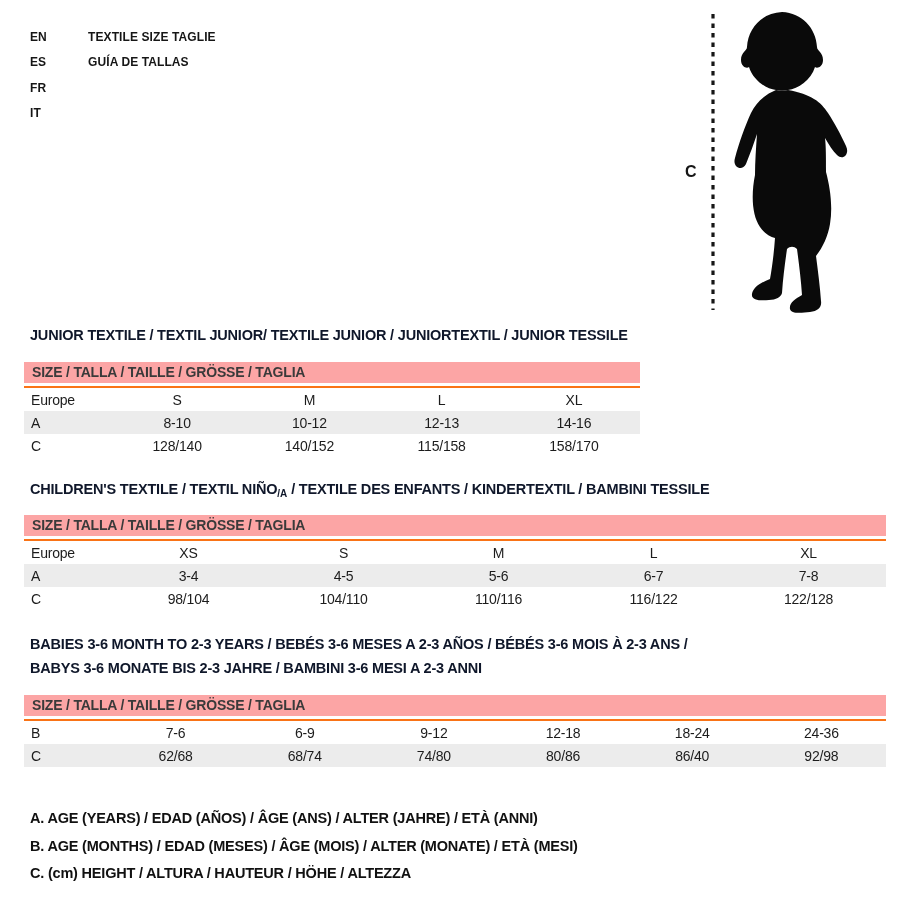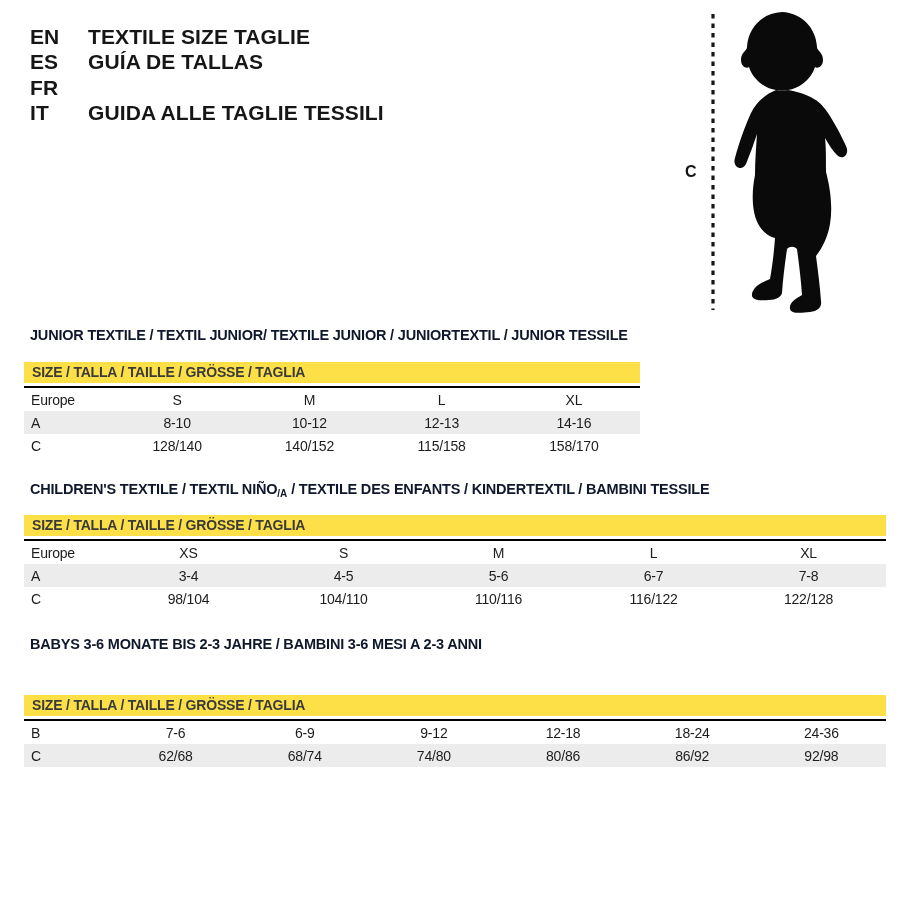--- a/index.html
+++ b/index.html
@@ -2,38 +2,38 @@
 <html><head>
 <meta charset="utf-8">
 <style>
   html,body{margin:0;padding:0;background:#fff;}
   .page{
     position:relative;width:900px;height:900px;background:#ffffff;
     font-family:"Liberation Sans",sans-serif;color:#161616;overflow:hidden;
   }
   
   .lang-list{position:absolute;left:30px;top:24px;}
-  .lang-row{display:flex;height:25.5px;align-items:center;font-weight:bold;font-size:21px;letter-spacing:0.1px;}
+  .lang-row{display:flex;height:25.5px;align-items:center;font-weight:bold;font-size:12px;letter-spacing:0.1px;}
   .lang-code{width:58px;}
   
   .figure-wrap{position:absolute;left:676px;top:6px;width:185px;height:312px;}
   .c-label{position:absolute;left:685px;top:163px;font-weight:bold;font-size:16px;}
   
   .sec-title{position:absolute;font-weight:bold;font-size:14.5px;letter-spacing:-0.2px;white-space:nowrap;color:#0f172a;}
   #sec1-title{left:30px;top:327px;}
   #sec2-title{left:30px;top:481px;}
   #sec3-title{left:30px;top:633px;line-height:23.5px;}
   .sub{font-size:10px;vertical-align:-3px;letter-spacing:0;}
   
   .tblock{position:absolute;left:24px;}
   #tbl1{top:362px;width:616px;}
   #tbl2{top:515px;width:862px;}
   #tbl3{top:695px;width:862px;}
-  .size-bar{height:21px;line-height:21px;background:#fde047;color:#3a3a3a;font-weight:bold;font-size:14px;padding-left:8px;letter-spacing:-0.2px;}
-  .tblock table{width:100%;border-collapse:collapse;font-size:14px;margin-top:3px;border-top:2px solid #000000;table-layout:fixed;}
+  .size-bar{height:21px;line-height:21px;background:#fca5a5;color:#3a3a3a;font-weight:bold;font-size:14px;padding-left:8px;letter-spacing:-0.2px;}
+  .tblock table{width:100%;border-collapse:collapse;font-size:14px;margin-top:3px;border-top:2px solid #f97316;table-layout:fixed;}
   .tblock td{height:23px;text-align:center;padding:0;letter-spacing:-0.2px;color:#1c1c1c;}
   .tblock td.lbl{width:80px;text-align:left;padding-left:7px;}
   .tblock tr.shaded{background:#ececec;}
   
   .legend{position:absolute;left:30px;top:805px;font-weight:bold;font-size:14.5px;line-height:27.5px;letter-spacing:-0.2px;color:#111;}
 </style>
 </head>
 <body>
 
 <div class="page">
@@ -45,21 +45,20 @@
       </div>
       <div class="lang-row">
         <span class="lang-code">ES</span>
         <span>GUÍA DE TALLAS</span>
       </div>
       <div class="lang-row">
         <span class="lang-code">FR</span>
       </div>
       <div class="lang-row">
         <span class="lang-code">IT</span>
-        <span>GUIDA ALLE TAGLIE TESSILI</span>
       </div>
     </div>
 
   <div class="figure-wrap">
     <svg width="185" height="312" viewBox="0 0 185 312">
       <line x1="37" y1="8" x2="37" y2="304" stroke="#161616" stroke-width="3.2" stroke-dasharray="4.5 5"></line>
       <g transform="translate(46,4)" fill="#0a0a0a">
         <path d="M60,2 C40,3 26,18 25,37 C25,41 19,42 19,50 C19,57 25,59 27,57
                  C31,70 44,79 54,80 C58,81 62,81 66,80 C76,79 89,70 93,57
                  C95,59 101,57 101,50 C101,42 95,41 95,37 C94,18 80,3 60,2 Z"></path>
@@ -134,20 +133,21 @@
             <td>104/110</td>
             <td>110/116</td>
             <td>116/122</td>
             <td>122/128</td>
           </tr>
         </tbody>
       </table>
   </div>
 
   <div class="sec-title" id="sec3-title">
+    <div>BABIES 3-6 MONTH TO 2-3 YEARS / BEBÉS 3-6 MESES A 2-3 AÑOS / BÉBÉS 3-6 MOIS À 2-3 ANS /</div>
     <div>BABYS 3-6 MONATE BIS 2-3 JAHRE / BAMBINI 3-6 MESI A 2-3 ANNI</div>
   </div>
   <div class="tblock" id="tbl3">
     <div class="size-bar">SIZE / TALLA / TAILLE / GRÖSSE / TAGLIA</div>
     <table>
         <tbody>
           <tr>
             <td class="lbl">B</td>
             <td>7-6</td>
             <td>6-9</td>
@@ -155,21 +155,26 @@
             <td>12-18</td>
             <td>18-24</td>
             <td>24-36</td>
           </tr>
           <tr class="shaded">
             <td class="lbl">C</td>
             <td>62/68</td>
             <td>68/74</td>
             <td>74/80</td>
             <td>80/86</td>
-            <td>86/92</td>
+            <td>86/40</td>
             <td>92/98</td>
           </tr>
         </tbody>
       </table>
   </div>
 
+  <div class="legend">
+    <div>A. AGE (YEARS) / EDAD (AÑOS) / ÂGE (ANS) / ALTER (JAHRE) / ETÀ (ANNI)</div>
+    <div>B. AGE (MONTHS) / EDAD (MESES) / ÂGE (MOIS) / ALTER (MONATE) / ETÀ (MESI)</div>
+    <div>C. (cm) HEIGHT / ALTURA / HAUTEUR / HÖHE / ALTEZZA</div>
+  </div>
 
 </div>
 
 </body></html>

